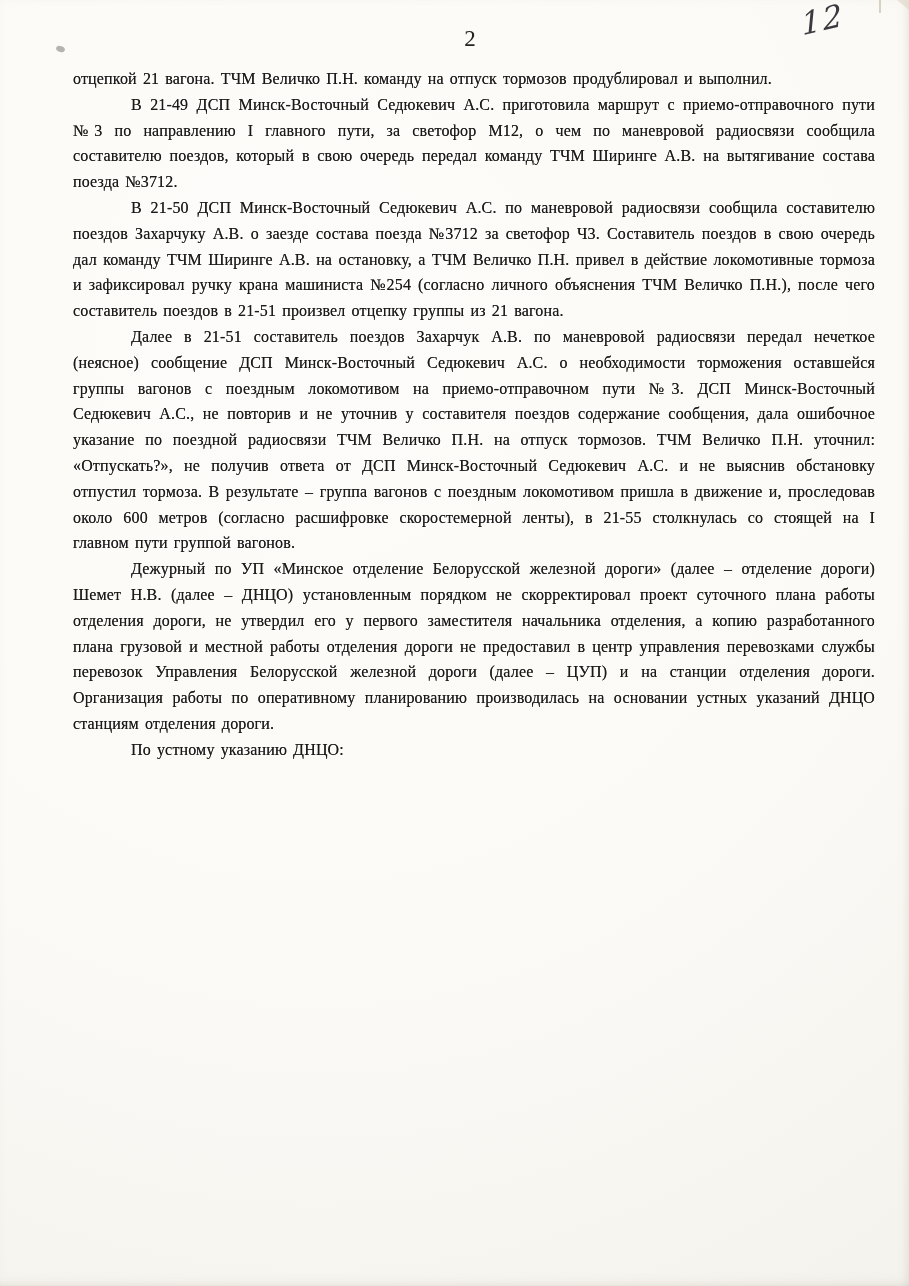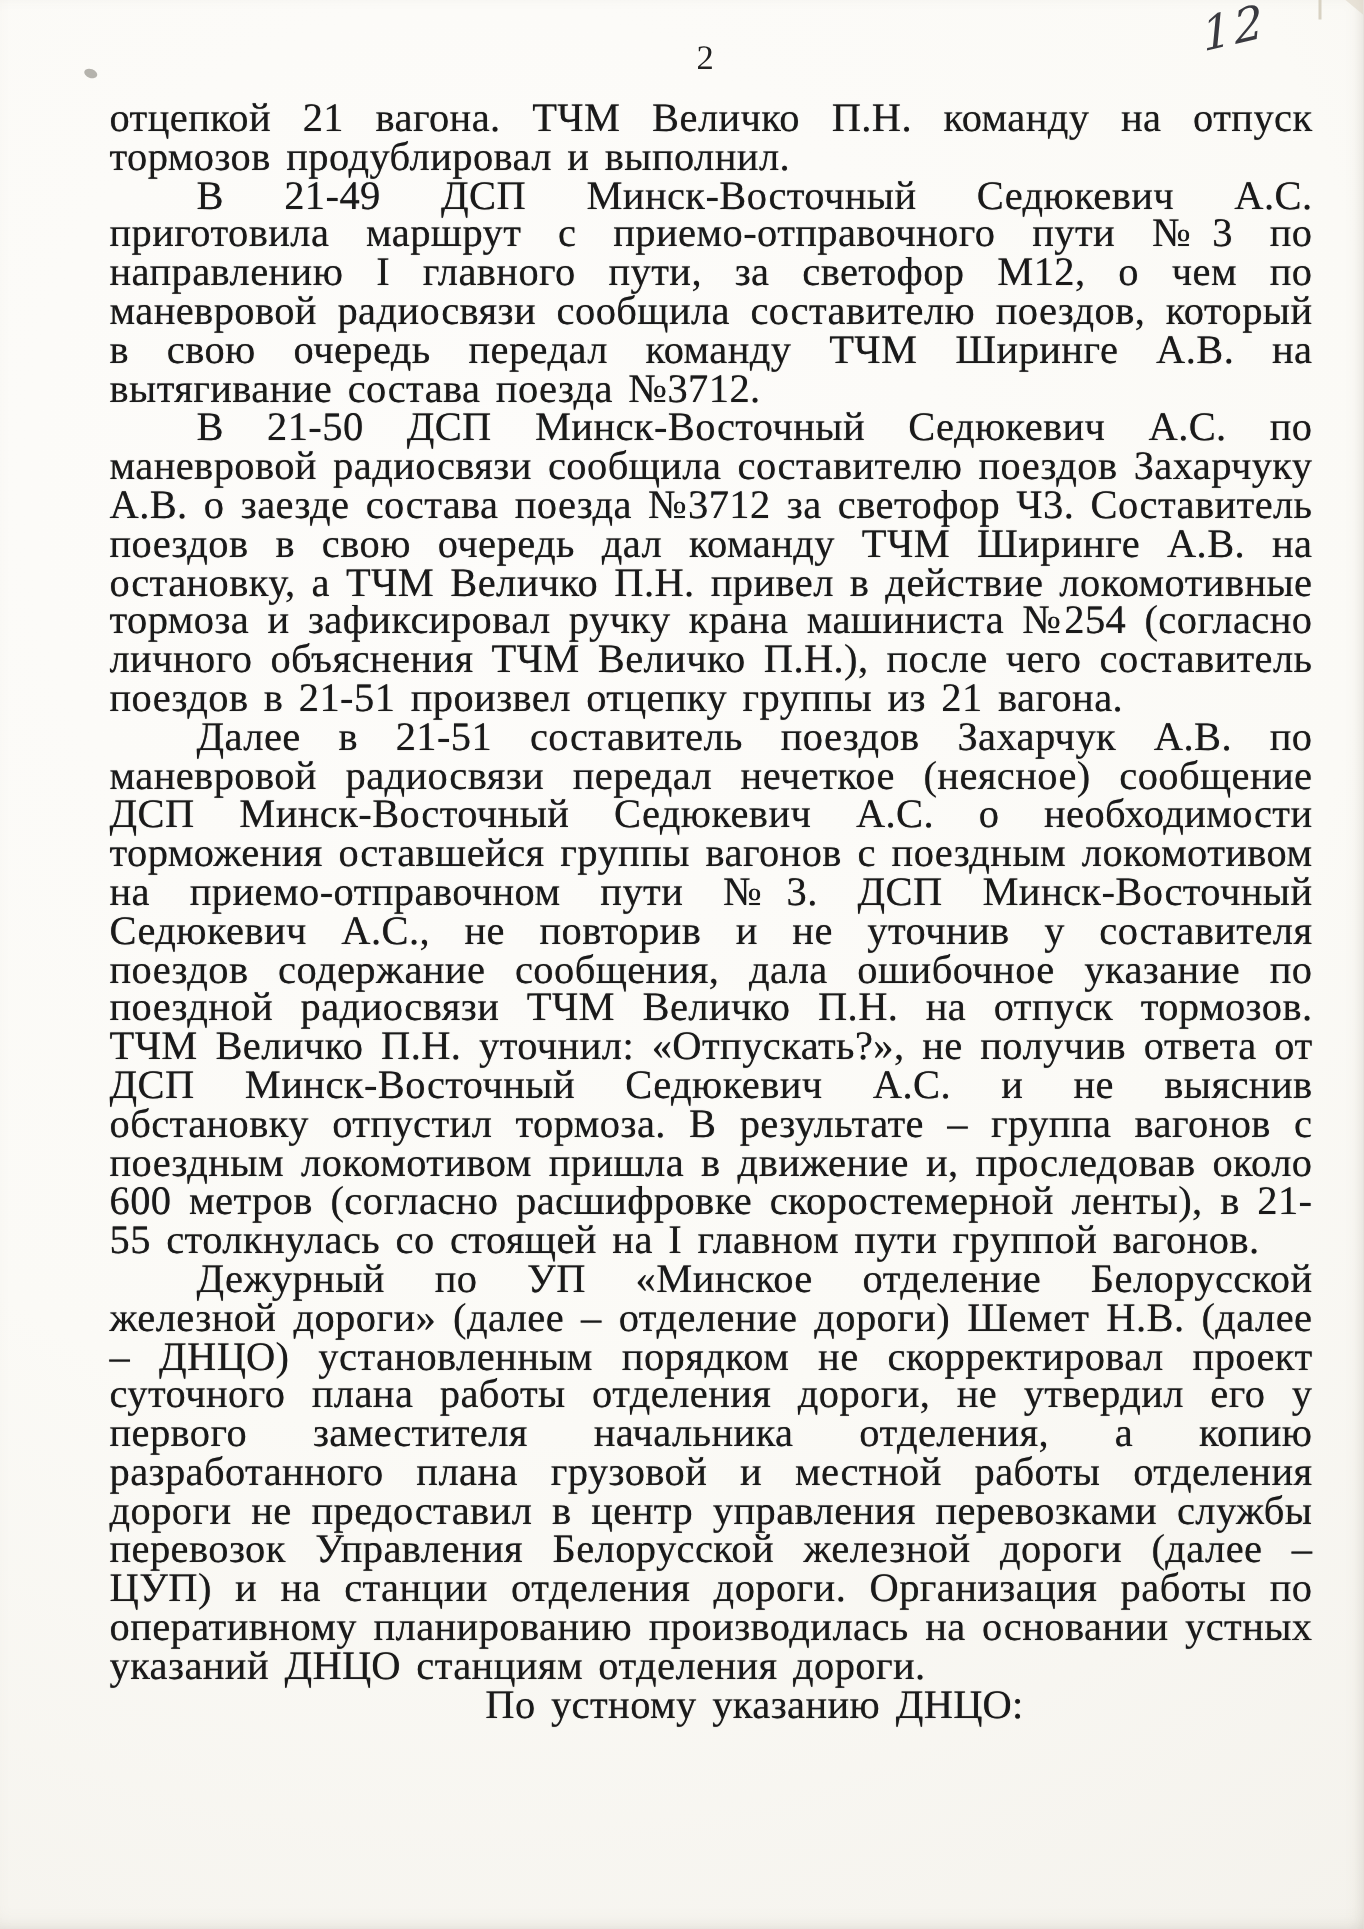--- a/index.html
+++ b/index.html
@@ -39,36 +39,36 @@
     width: 940px;
     text-align: center;
     font-size: 23px;
     color: #222;
   }
   .text-body {
     position: absolute;
     left: 73px;
     top: 66px;
     width: 802px;
-    font-size: 27px;
+    font-size: 16px;
     line-height: 25.8px;
     text-align: justify;
     word-spacing: 0.12em;
     letter-spacing: 0.01em;
     text-shadow: 0 0 0.5px rgba(15,15,15,0.7);
   }
   .text-body p {
     margin: 0;
     text-indent: 58px;
   }
   .text-body p.continuation {
     text-indent: 0;
   }
   .text-body p.last {
-    text-align: center;
+    text-align: left;
   }
   
   .speckle {
     position: absolute;
     left: 56px;
     top: 46px;
     width: 9px;
     height: 6px;
     background: #7a7870;
     border-radius: 50%;

